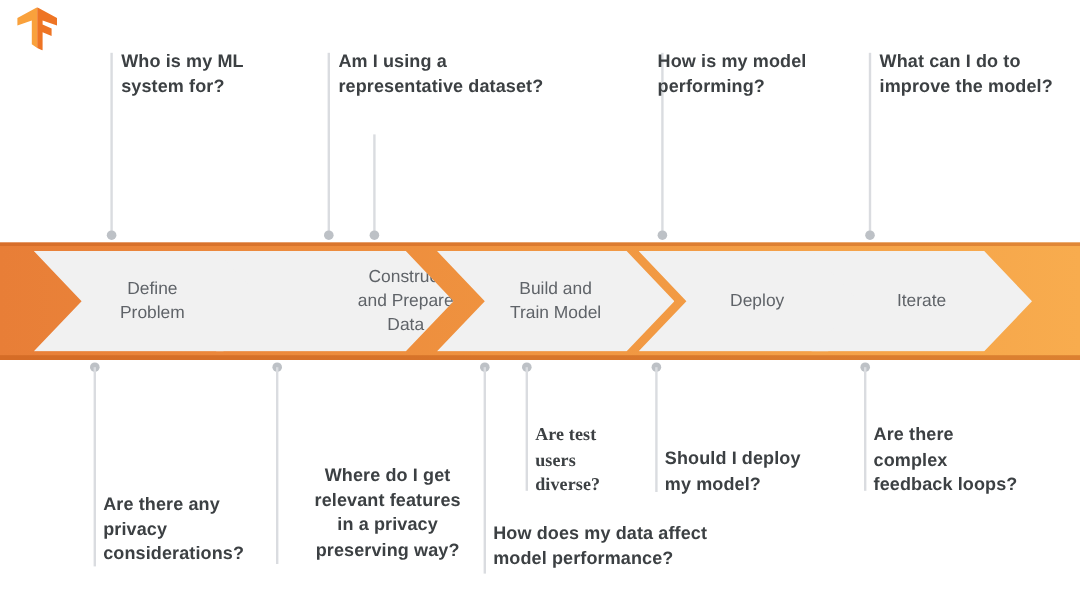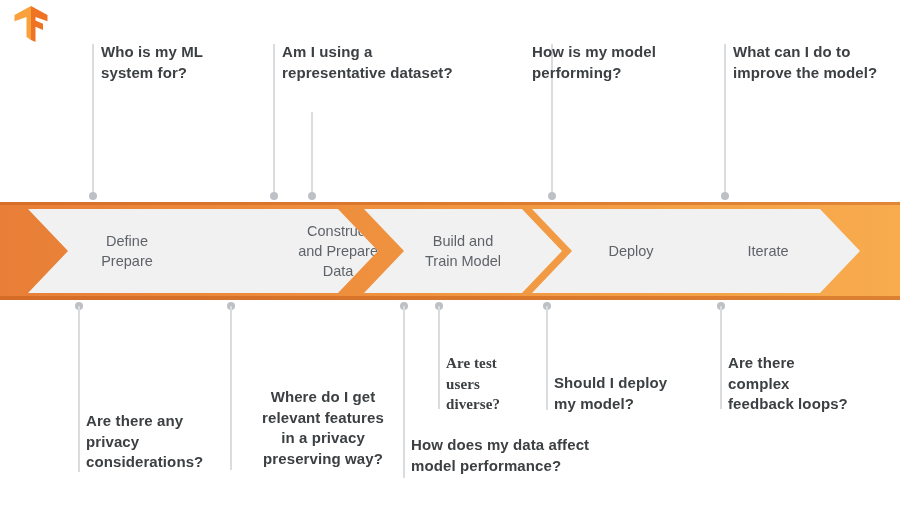--- a/index.html
+++ b/index.html
@@ -108,29 +108,29 @@
   <div class="vline" style="left:551px; top:44px;  height:152px;"></div>
   <div class="dot" style="left:548px; top:192px;"></div>
 
   <div class="vline" style="left:724px; top:44px;  height:152px;"></div>
   <div class="dot" style="left:721px; top:192px;"></div>
 
   <div class="q" style="left:101px; top:42px;  width:170px;">Who is my ML
 system for?</div>
   <div class="q" style="left:282px; top:42px;  width:215px;">Am I using a
 representative dataset?</div>
-  <div class="q" style="left:532px; top:42px;  width:170px;">How is my model
+  <div class="q" style="left:548px; top:42px;  width:170px;">How is my model
 performing?</div>
   <div class="q" style="left:733px; top:42px;  width:170px;">What can I do to
 improve the model?</div>
 
   <div class="banner">
     <div class="chevron" style="left:28px;  width:198px;">
       <div class="stage-label">Define
-Prepare</div>
+Problem</div>
     </div>
     <div class="chevron" style="left:180px; width:198px;justify-content:flex-end;">
       <div class="stage-label">Construct
 and Prepare
 Data</div>
     </div>
     <div class="chevron" style="left:364px; width:198px;">
       <div class="stage-label">Build and
 Train Model</div>
     </div>

